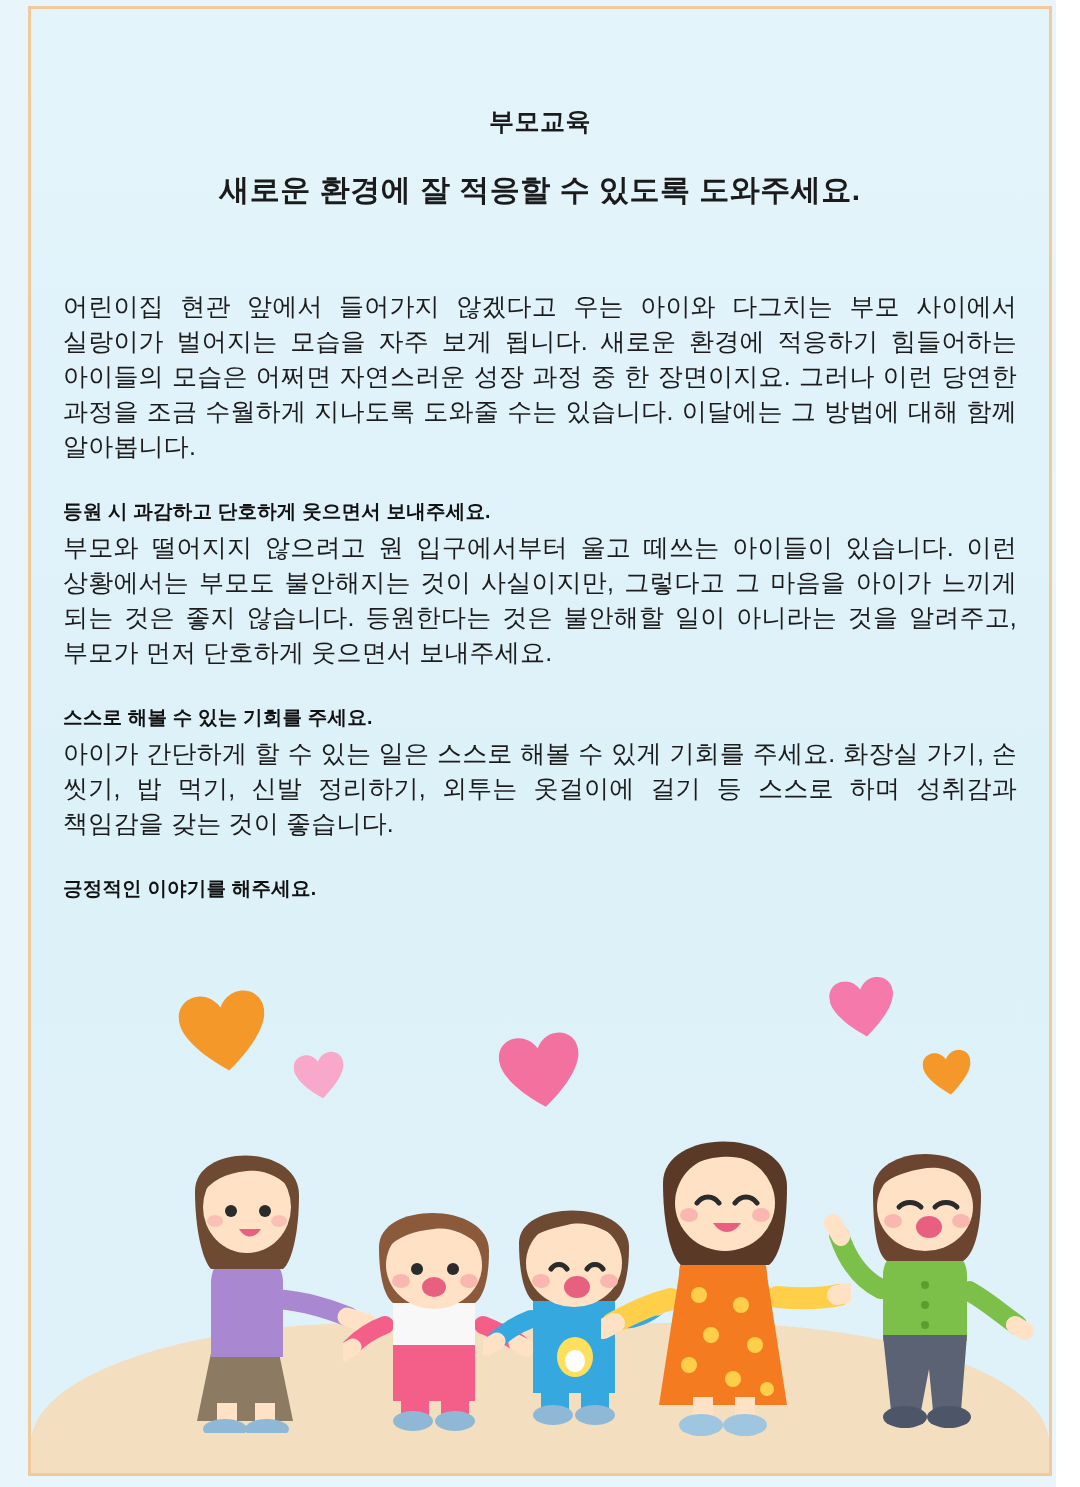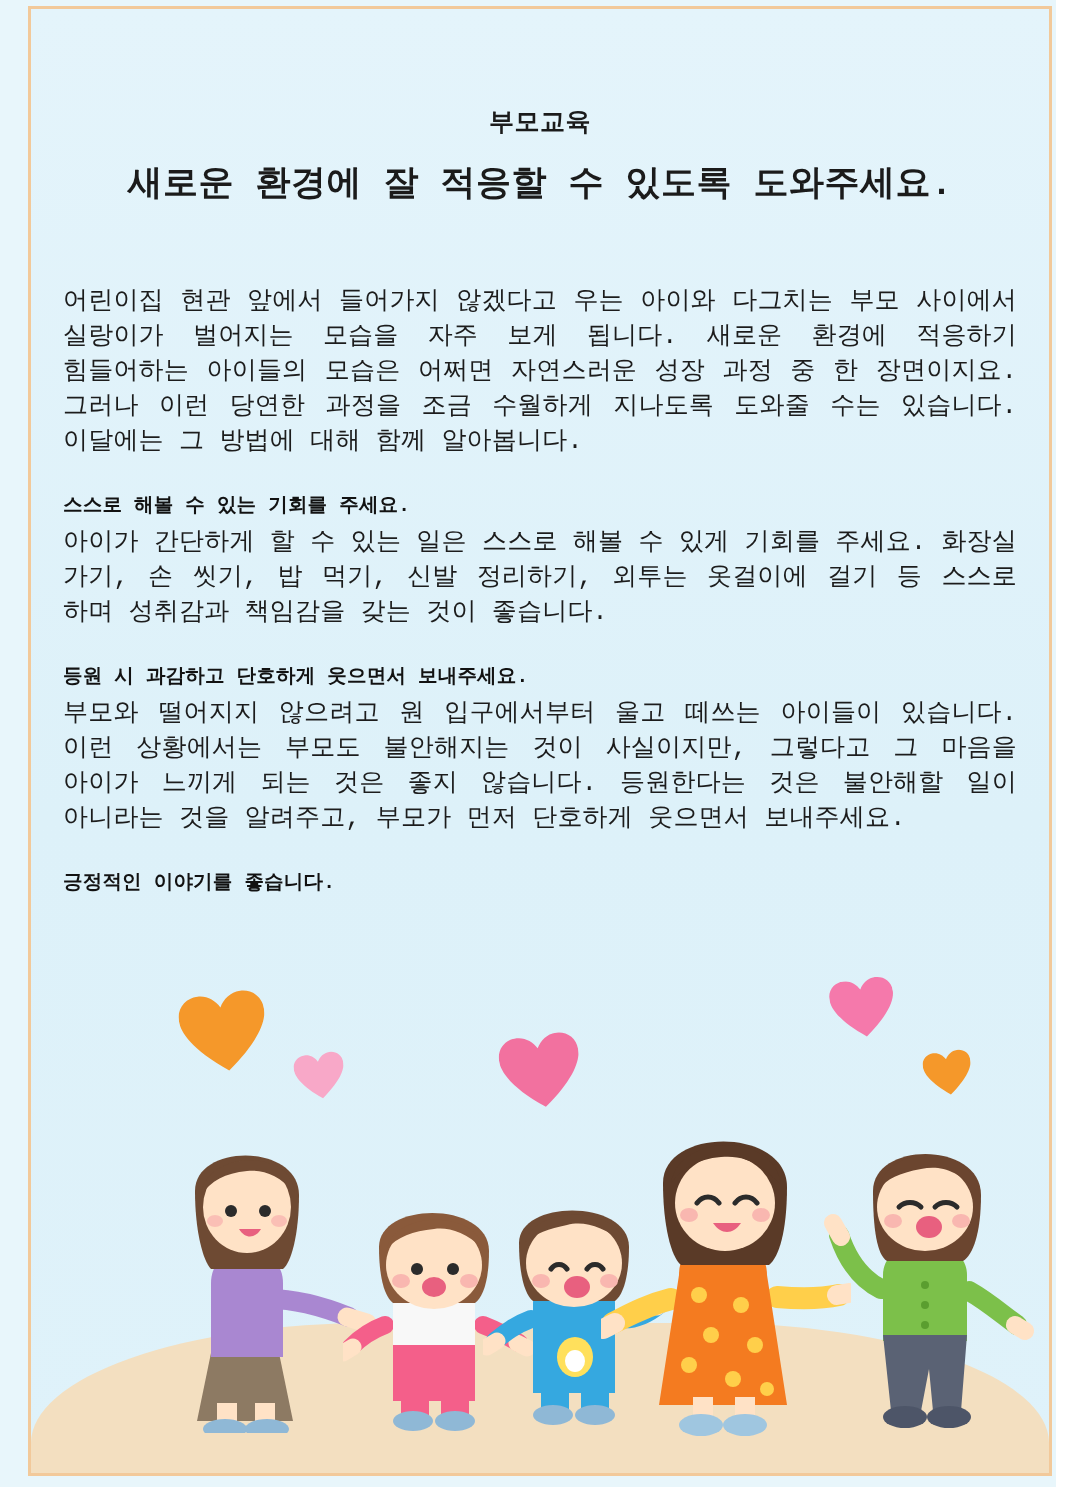--- a/index.html
+++ b/index.html
@@ -12,21 +12,20 @@
     height: 1487px;
     font-family: "Liberation Sans", sans-serif;
     overflow: hidden;
   }
   .page {
     position: relative;
     width: 1056px;
     height: 1487px;
     background: #e8f6fb;
     box-sizing: border-box;
-    font-family: Liberation Mono, monospace;
   }
   
   .page-inner {
     position: absolute;
     left: 28px;
     top: 6px;
     width: 1024px;
     height: 1470px;
     background: #ddf1f9;
     border: 3px solid #f2c99a;
@@ -45,24 +44,24 @@
     text-align: center;
     padding-top: 96px;
   }
   .title-line1 {
     font-size: 25px;
     font-weight: bold;
     color: #1b1b1b;
     letter-spacing: 0.5px;
   }
   .title-line2 {
-    font-size: 35px;
+    font-size: 30px;
     font-weight: bold;
     color: #1b1b1b;
-    margin-top: 21px;
+    margin-top: 32px;
     letter-spacing: 0.5px;
   }
   .body-wrap {
     margin: 0 32px 0 32px;
     padding-top: 78px;
   }
   p.para {
     margin: 0;
     font-size: 25px;
     line-height: 35px;
@@ -118,31 +117,31 @@
       <div class="title-block">
         <div class="title-line1">부모교육</div>
         <div class="title-line2">새로운 환경에 잘 적응할 수 있도록 도와주세요.</div>
       </div>
 
       <div class="body-wrap">
 
         <p class="para">어린이집 현관 앞에서 들어가지 않겠다고 우는 아이와 다그치는 부모 사이에서 실랑이가 벌어지는 모습을 자주 보게 됩니다. 새로운 환경에 적응하기 힘들어하는 아이들의 모습은 어쩌면 자연스러운 성장 과정 중 한 장면이지요. 그러나 이런 당연한 과정을 조금 수월하게 지나도록 도와줄 수는 있습니다. 이달에는 그 방법에 대해 함께 알아봅니다.</p>
 
         <div class="section">
+          <h3 class="sub">등원 시 과감하고 단호하게 웃으면서 보내주세요.</h3>
+          <p class="para">부모와 떨어지지 않으려고 원 입구에서부터 울고 떼쓰는 아이들이 있습니다. 이런 상황에서는 부모도 불안해지는 것이 사실이지만, 그렇다고 그 마음을 아이가 느끼게 되는 것은 좋지 않습니다. 등원한다는 것은 불안해할 일이 아니라는 것을 알려주고, 부모가 먼저 단호하게 웃으면서 보내주세요.</p>
+        </div>
+
+        <div class="section">
           <h3 class="sub">스스로 해볼 수 있는 기회를 주세요.</h3>
           <p class="para">아이가 간단하게 할 수 있는 일은 스스로 해볼 수 있게 기회를 주세요. 화장실 가기, 손 씻기, 밥 먹기, 신발 정리하기, 외투는 옷걸이에 걸기 등 스스로 하며 성취감과 책임감을 갖는 것이 좋습니다.</p>
         </div>
 
         <div class="section">
-          <h3 class="sub">등원 시 과감하고 단호하게 웃으면서 보내주세요.</h3>
-          <p class="para">부모와 떨어지지 않으려고 원 입구에서부터 울고 떼쓰는 아이들이 있습니다. 이런 상황에서는 부모도 불안해지는 것이 사실이지만, 그렇다고 그 마음을 아이가 느끼게 되는 것은 좋지 않습니다. 등원한다는 것은 불안해할 일이 아니라는 것을 알려주고, 부모가 먼저 단호하게 웃으면서 보내주세요.</p>
-        </div>
-
-        <div class="section">
-          <h3 class="sub">긍정적인 이야기를 좋습니다.</h3>
+          <h3 class="sub">긍정적인 이야기를 해주세요.</h3>
         </div>
 
       </div>
 
       <div class="illus">
         <div class="ground"></div>
 
         <div class="heart" style="left:150px; top:20px;">
           <svg width="86" height="80" viewBox="0 0 100 92">
               <path d="M50 90 C10 60 0 38 0 25 C0 9 12 0 25 0 C36 0 45 7 50 16 C55 7 64 0 75 0 C88 0 100 9 100 25 C100 38 90 60 50 90 Z" fill="#f5982a"></path>

